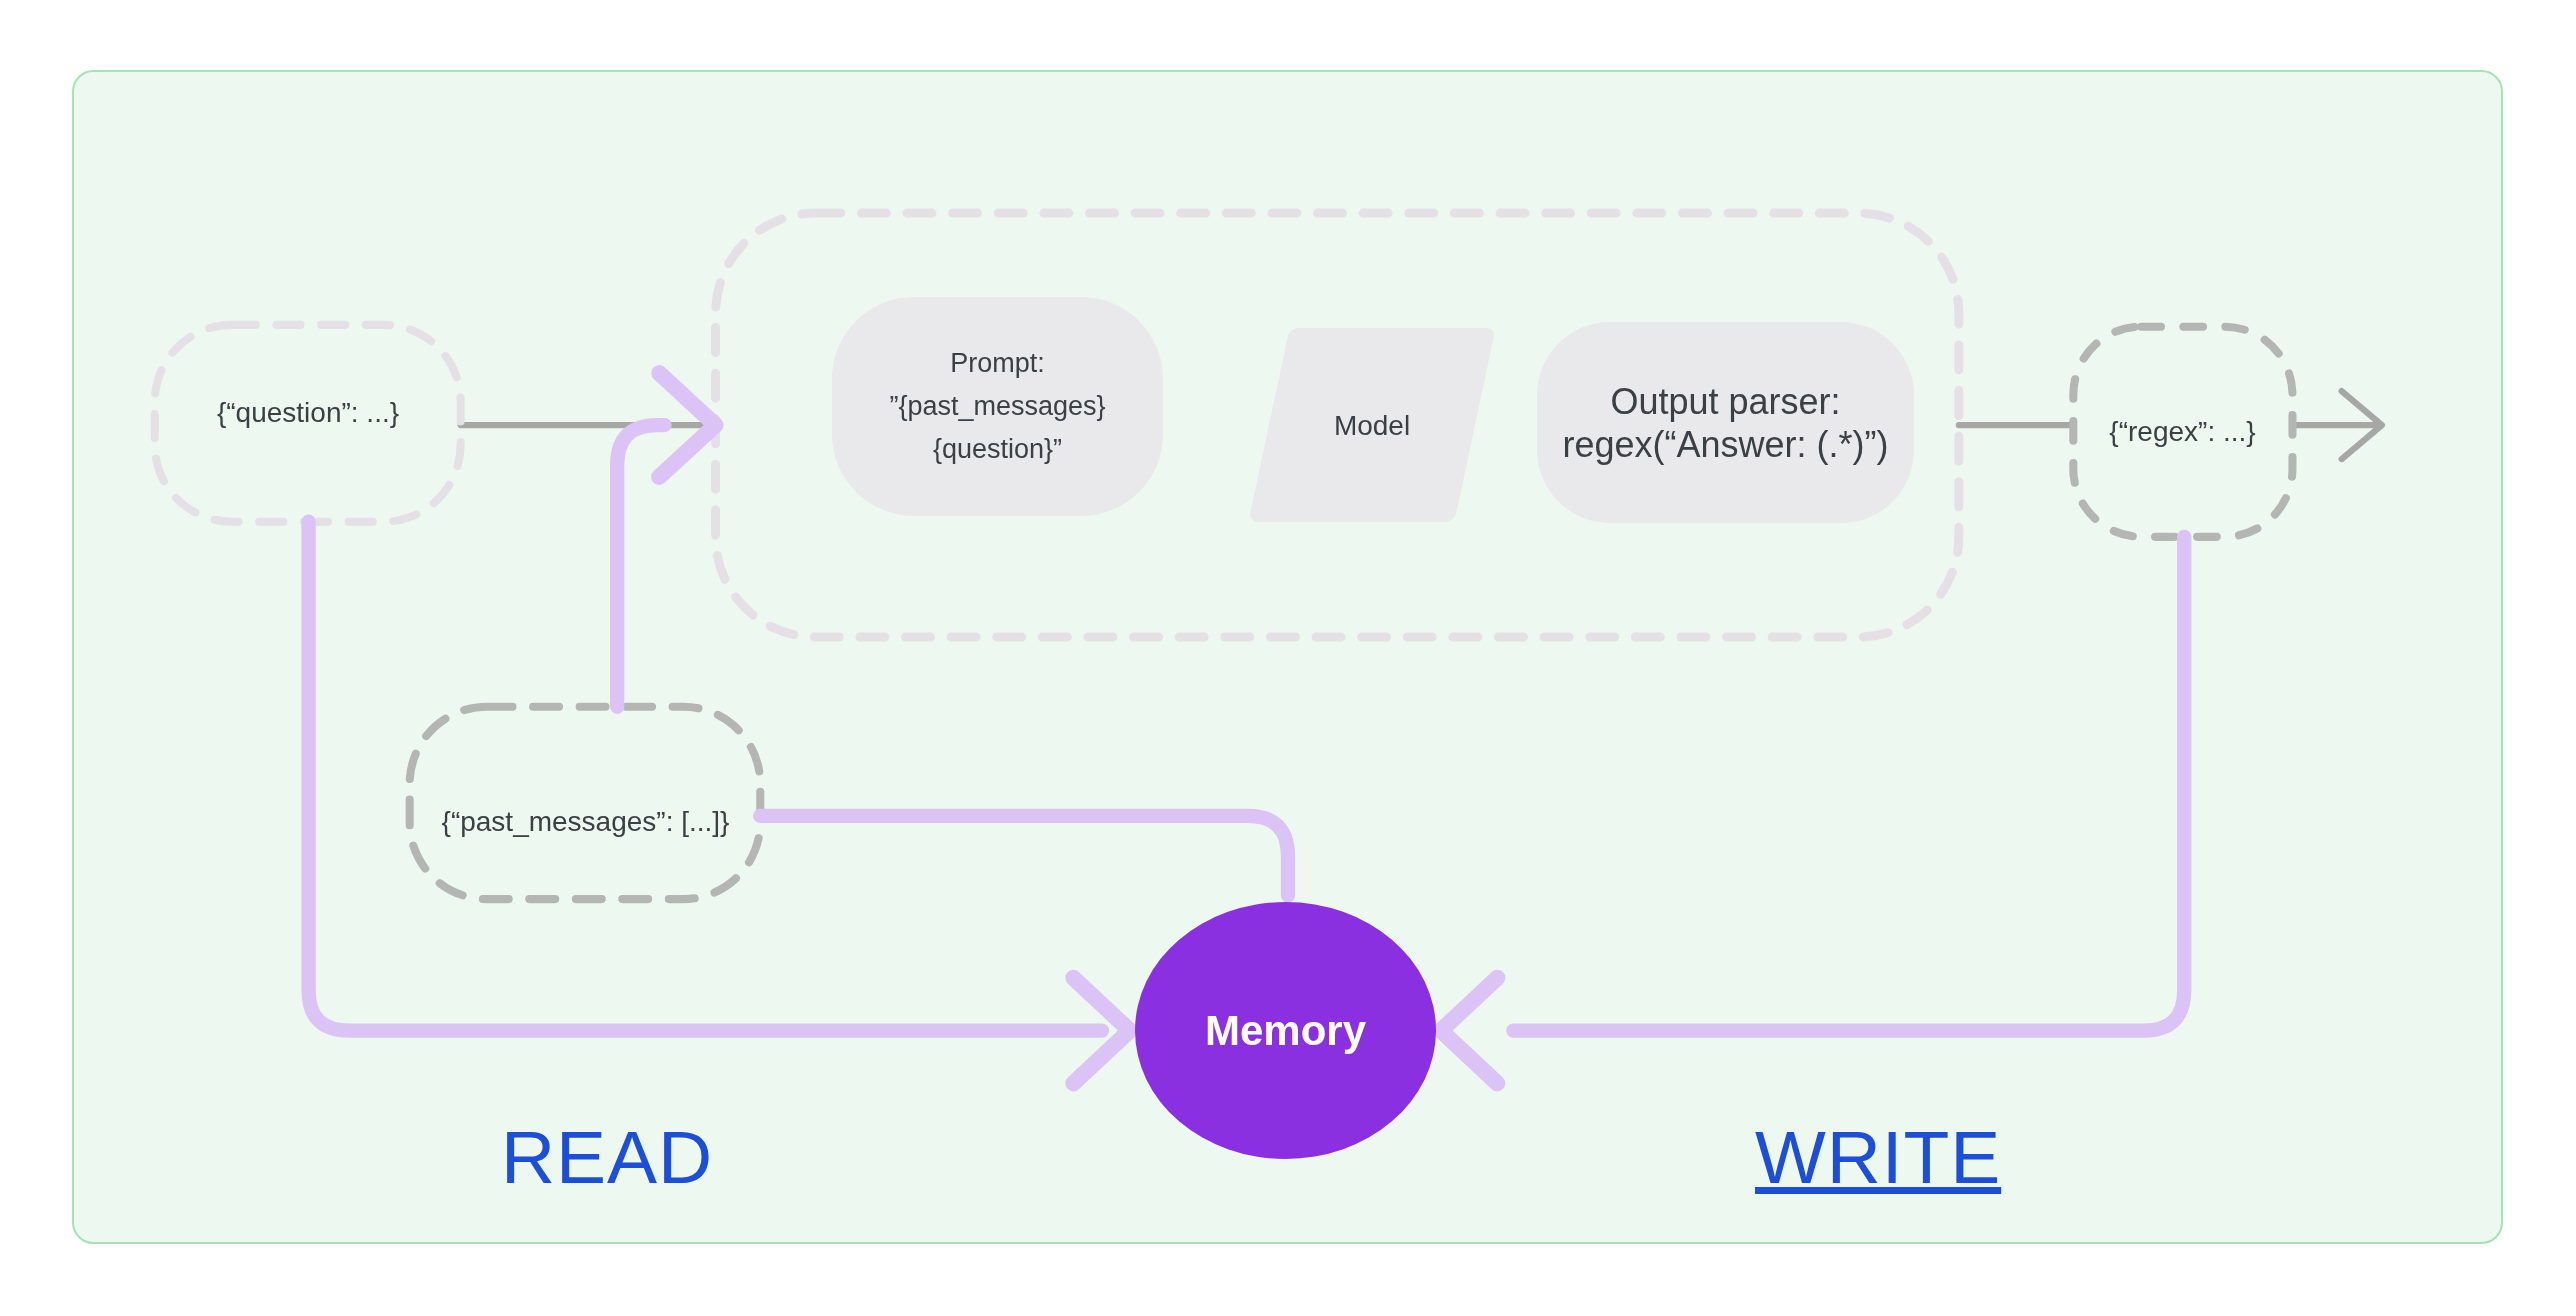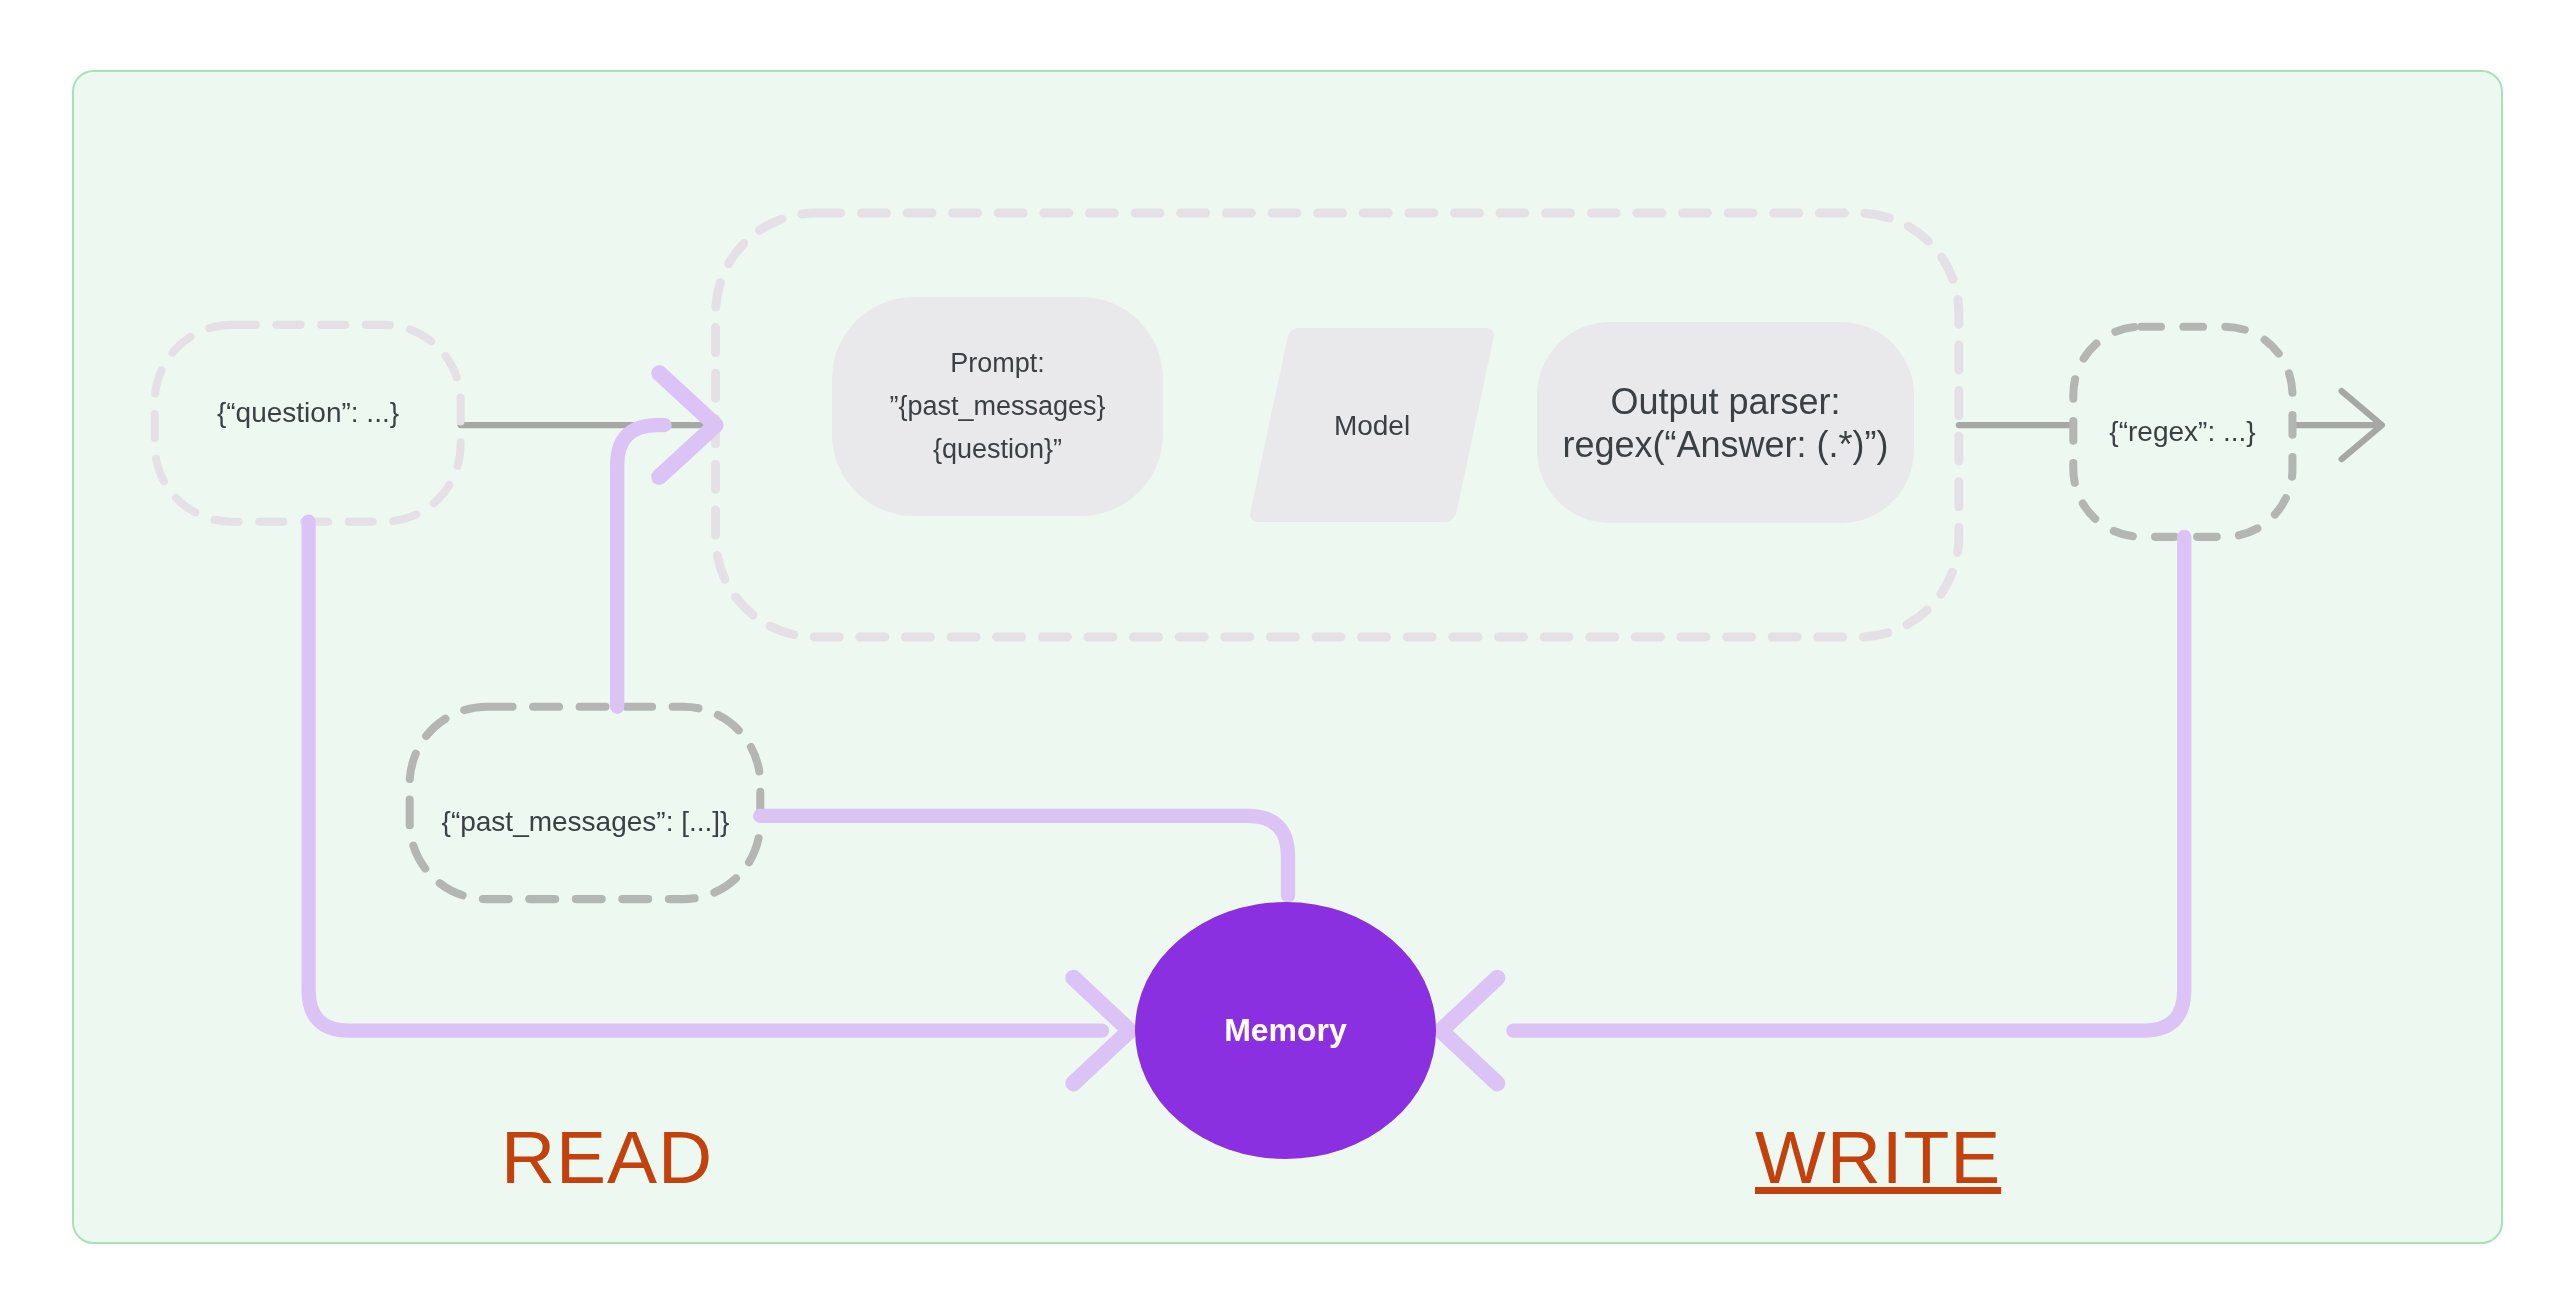--- a/index.html
+++ b/index.html
@@ -14,22 +14,22 @@
   .solid{background:#e9e8ea;}
   .q-node{left:155px;top:314px;width:306px;height:197px;}
   .prompt-node{left:832px;top:297px;width:331px;height:219px;border-radius:82px;font-size:27px;}
   .model-node{left:1269px;top:328px;width:206px;height:194px;border-radius:9px;
               transform:skewX(-12deg);transform-origin:center;}
   .model-node .unskew{display:block;transform:skewX(12deg);}
   .output-node{left:1537px;top:322px;width:377px;height:201px;border-radius:73px;font-size:36px;}
   .answer-node{left:2073px;top:326px;width:219px;height:210px;}
   .past-node{left:410px;top:725px;width:351px;height:192px;}
   .memory-node{left:1135px;top:902px;width:301px;height:257px;border-radius:50%;
-               background:#8a30e0;color:#ffffff;font-size:32px;font-weight:700;}
-  .rw-label{position:absolute;color:#c2410c;font-size:75px;font-weight:500;letter-spacing:0.9px;line-height:75px;}
+               background:#8a30e0;color:#ffffff;font-size:42px;font-weight:700;}
+  .rw-label{position:absolute;color:#1d4ed8;font-size:75px;font-weight:500;letter-spacing:0.9px;line-height:75px;}
   .read-label{left:501px;top:1120px;}
   .write-label{left:1755px;top:1120px;text-decoration:underline;}
 </style>
 </head>
 <body>
 
 <div class="stage">
   <div class="card"></div>
 
   <svg class="wires" viewBox="0 0 2880 1472">

